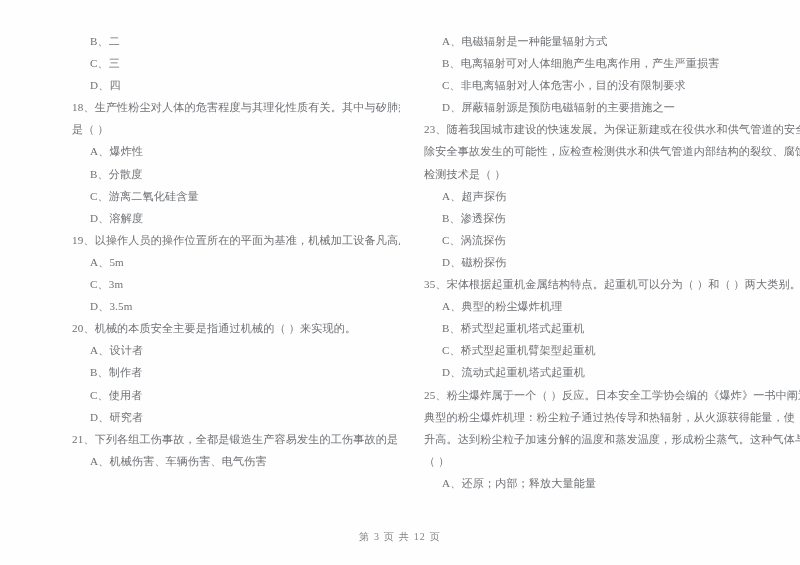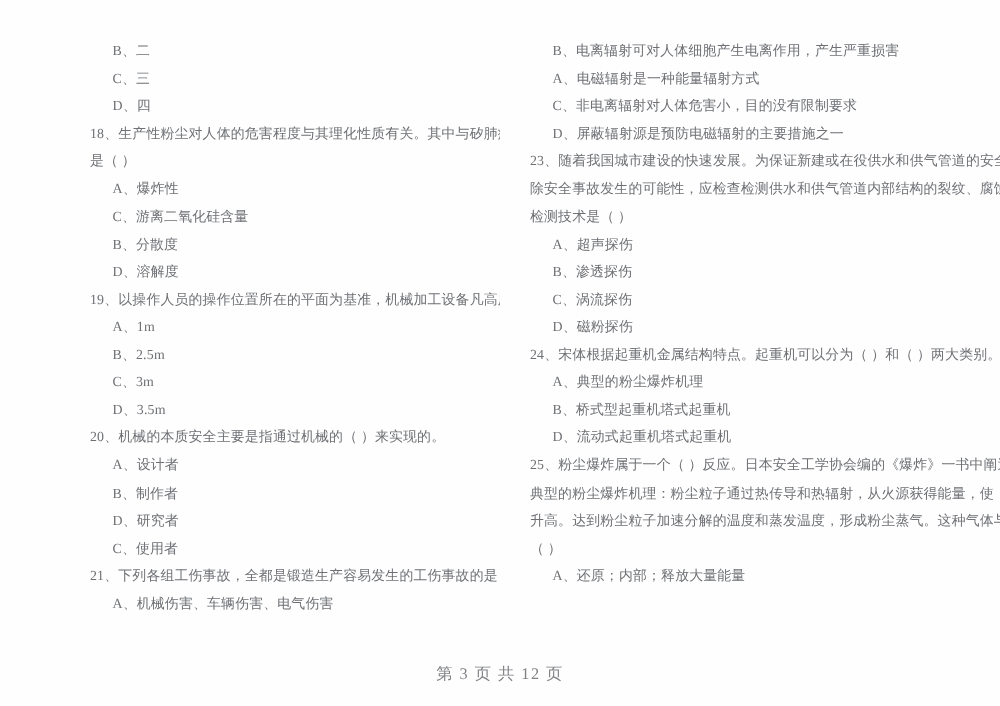--- a/index.html
+++ b/index.html
@@ -59,21 +59,21 @@
     padding-left: 18px;
     white-space: nowrap;
   }
 
   .footer {
     position: absolute;
     left: 0;
     right: 0;
     top: 530px;
     text-align: center;
-    font-size: 13px;
+    font-size: 10px;
     letter-spacing: 1.2px;
     color: #808286;
   }
 </style>
 </head>
 <body>
 
 <div class="page">
 
   <div class="columns">
@@ -81,70 +81,70 @@
     <div class="column col-left">
 
       <div class="opt">B、二</div>
       <div class="opt">C、三</div>
       <div class="opt">D、四</div>
 
       <div class="qblock">
         <div class="qstem">18、生产性粉尘对人体的危害程度与其理化性质有关。其中与矽肺病的发生最密切的化学特性</div>
         <div class="qstem">是（      ）</div>
         <div class="opt">A、爆炸性</div>
+        <div class="opt">B、分散度</div>
         <div class="opt">C、游离二氧化硅含量</div>
-        <div class="opt">B、分散度</div>
         <div class="opt">D、溶解度</div>
       </div>
 
       <div class="qblock">
         <div class="qstem">19、以操作人员的操作位置所在的平面为基准，机械加工设备凡高度在（      ）之内的所有传</div>
-        <div class="opt">A、1m</div>
-        <div class="opt">B、2.5m</div>
+        <div class="opt">A、5m</div>
         <div class="opt">C、3m</div>
         <div class="opt">D、3.5m</div>
       </div>
 
       <div class="qblock">
         <div class="qstem">20、机械的本质安全主要是指通过机械的（      ）来实现的。</div>
         <div class="opt">A、设计者</div>
         <div class="opt">B、制作者</div>
+        <div class="opt">C、使用者</div>
         <div class="opt">D、研究者</div>
-        <div class="opt">C、使用者</div>
       </div>
 
       <div class="qblock">
         <div class="qstem">21、下列各组工伤事故，全都是锻造生产容易发生的工伤事故的是（      ）</div>
         <div class="opt">A、机械伤害、车辆伤害、电气伤害</div>
 
       </div>
 
     </div>
 
     <div class="column col-right">
 
+      <div class="opt">A、电磁辐射是一种能量辐射方式</div>
       <div class="opt">B、电离辐射可对人体细胞产生电离作用，产生严重损害</div>
-      <div class="opt">A、电磁辐射是一种能量辐射方式</div>
       <div class="opt">C、非电离辐射对人体危害小，目的没有限制要求</div>
       <div class="opt">D、屏蔽辐射源是预防电磁辐射的主要措施之一</div>
 
       <div class="qblock">
         <div class="qstem">23、随着我国城市建设的快速发展。为保证新建或在役供水和供气管道的安全运行，降低或消</div>
         <div class="qstem">除安全事故发生的可能性，应检查检测供水和供气管道内部结构的裂纹、腐蚀等情况。常用的</div>
         <div class="qstem">检测技术是（      ）</div>
         <div class="opt">A、超声探伤</div>
         <div class="opt">B、渗透探伤</div>
         <div class="opt">C、涡流探伤</div>
         <div class="opt">D、磁粉探伤</div>
       </div>
 
       <div class="qblock">
-        <div class="qstem">24、宋体根据起重机金属结构特点。起重机可以分为（      ）和（      ）两大类别。</div>
+        <div class="qstem">35、宋体根据起重机金属结构特点。起重机可以分为（      ）和（      ）两大类别。</div>
         <div class="opt">A、典型的粉尘爆炸机理</div>
         <div class="opt">B、桥式型起重机塔式起重机</div>
+        <div class="opt">C、桥式型起重机臂架型起重机</div>
         <div class="opt">D、流动式起重机塔式起重机</div>
       </div>
 
       <div class="qblock">
         <div class="qstem">25、粉尘爆炸属于一个（      ）反应。日本安全工学协会编的《爆炸》一书中阐述了一种比较</div>
         <div class="qstem">典型的粉尘爆炸机理：粉尘粒子通过热传导和热辐射，从火源获得能量，使（      ）温度急剧</div>
         <div class="qstem">升高。达到粉尘粒子加速分解的温度和蒸发温度，形成粉尘蒸气。这种气体与空气混合后容易</div>
         <div class="qstem">（      ）</div>
         <div class="opt">A、还原；内部；释放大量能量</div>
 

